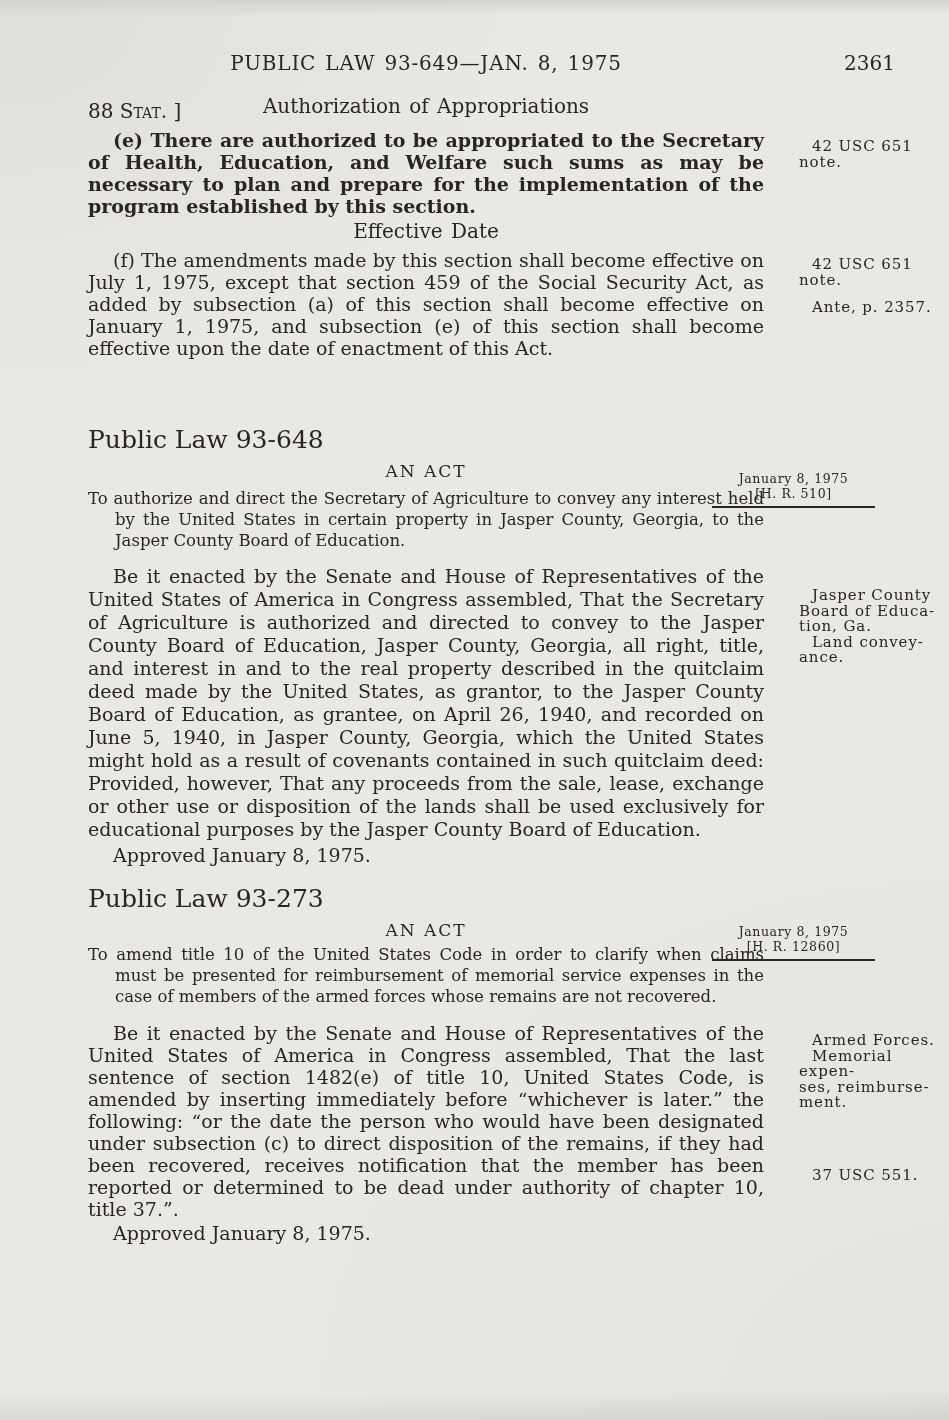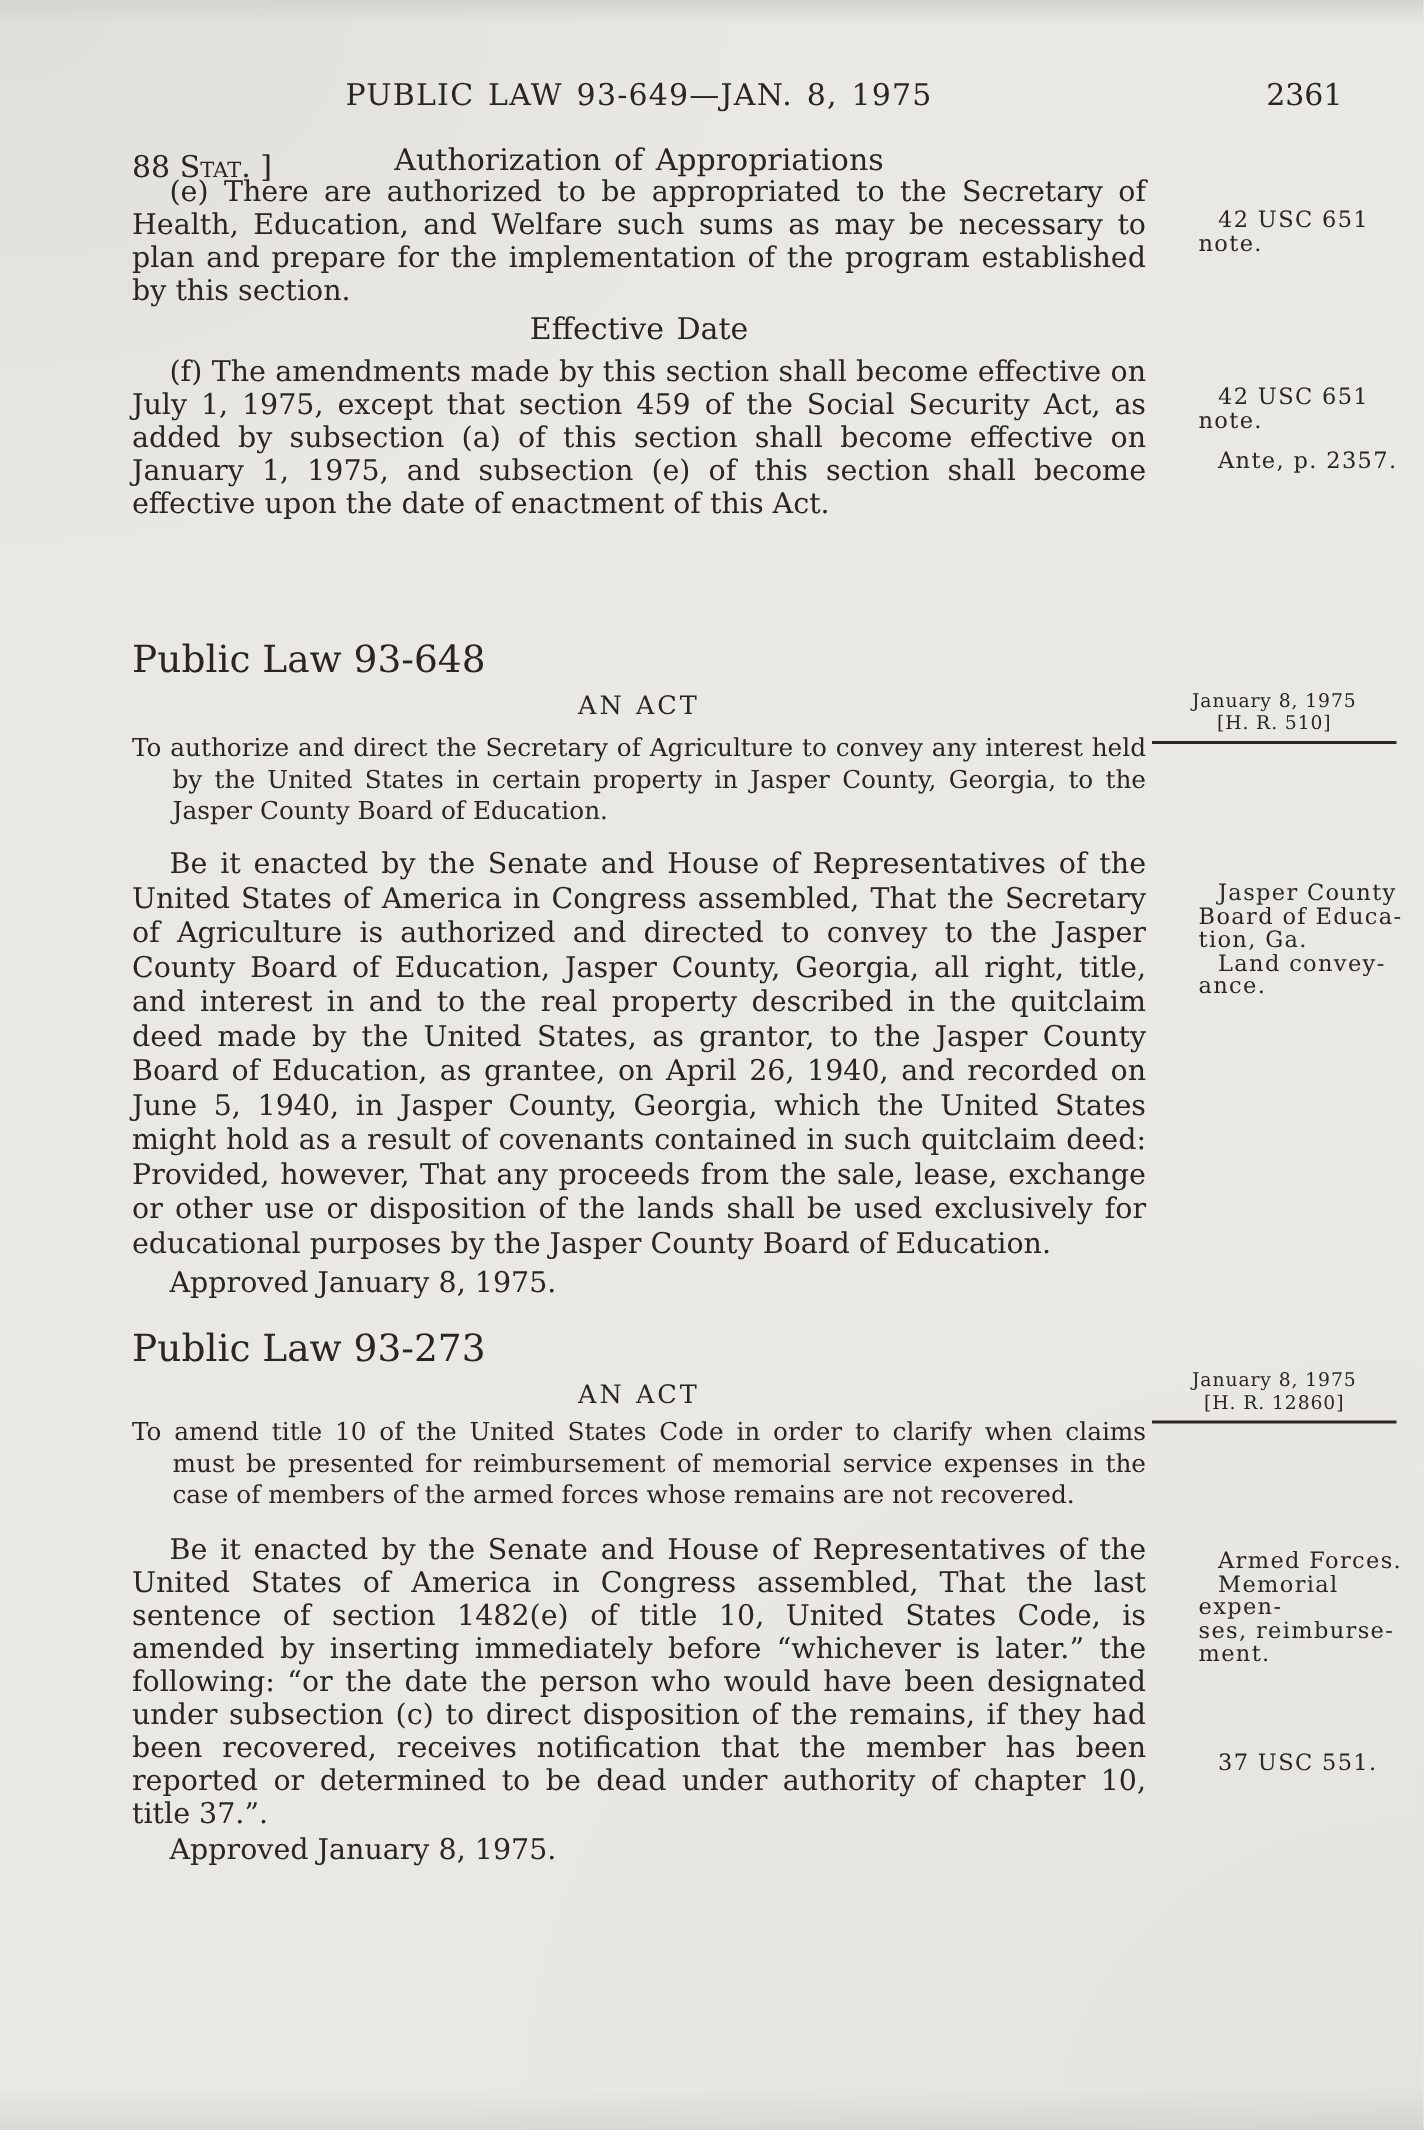--- a/index.html
+++ b/index.html
@@ -32,25 +32,25 @@
   .h2{font-size:20px;line-height:22px;word-spacing:2px;}
   .it{}
   .sc{font-variant:small-caps;}
   .hdr{font-size:20px;line-height:22px;}
   .hdr-title{letter-spacing:0.8px;word-spacing:2px;}
   .approved{margin-top:4px;text-indent:25px;}
   
   .mn{position:absolute;left:799px;width:152px;font-size:15px;line-height:15.5px;letter-spacing:0.9px;}
   .mn-ind{text-indent:13px;}
   .date-note{
-    position:absolute;left:768px;width:163px;text-align:center;
+    position:absolute;left:712px;width:163px;text-align:center;
     font-size:12.5px;line-height:15px;letter-spacing:0.6px;
-    border-bottom:2px solid #2b2823;padding-bottom:5px;
+    border-bottom:2px solid #2b2823;padding-bottom:5px;margin-top:12px;
   }
-  .mt16{margin-top:0;}
+  .mt16{margin-top:12px;font-weight:bold;}
   .mt14{margin-top:14px;}
   .mt15{margin-top:15px;}
   .mt7{margin-top:7px;}
   .mt6{margin-top:6px;}
   .mt3{margin-top:3px;}
 </style>
 </head>
 <body>
 
 <div class="abs hdr sc" style="top:52px;left:88px;margin-top:48px;">88 Stat. ]</div>

